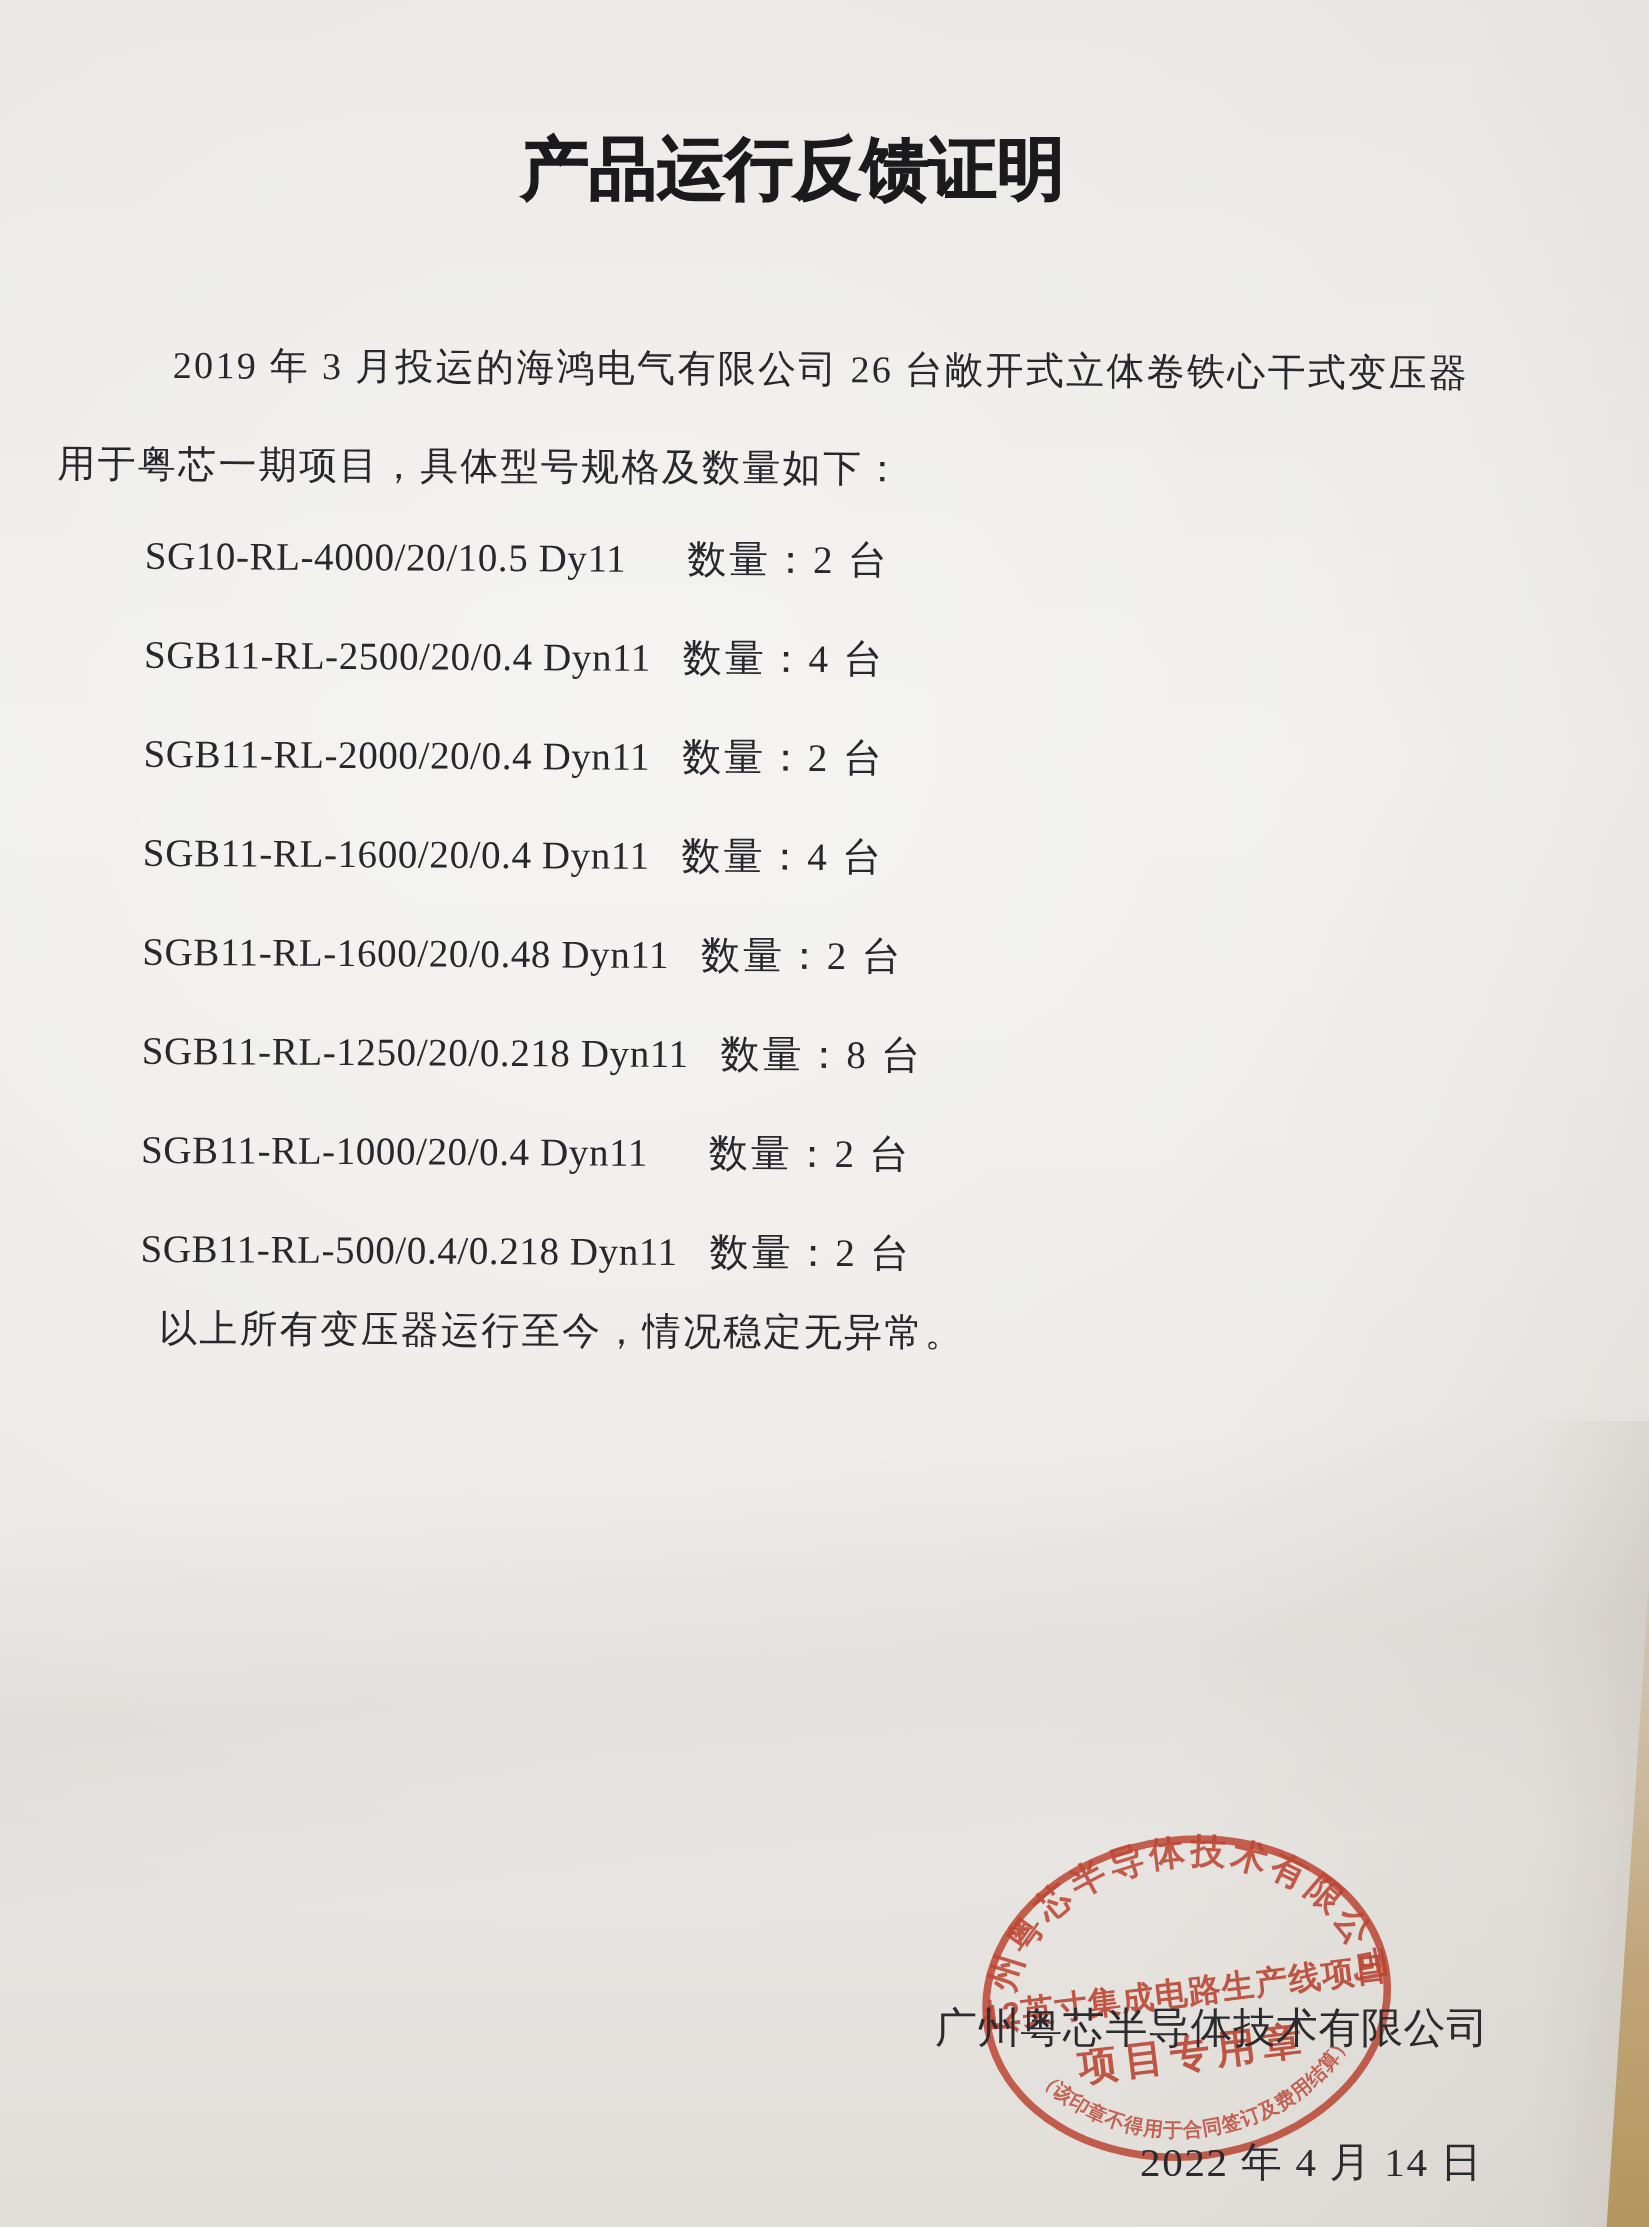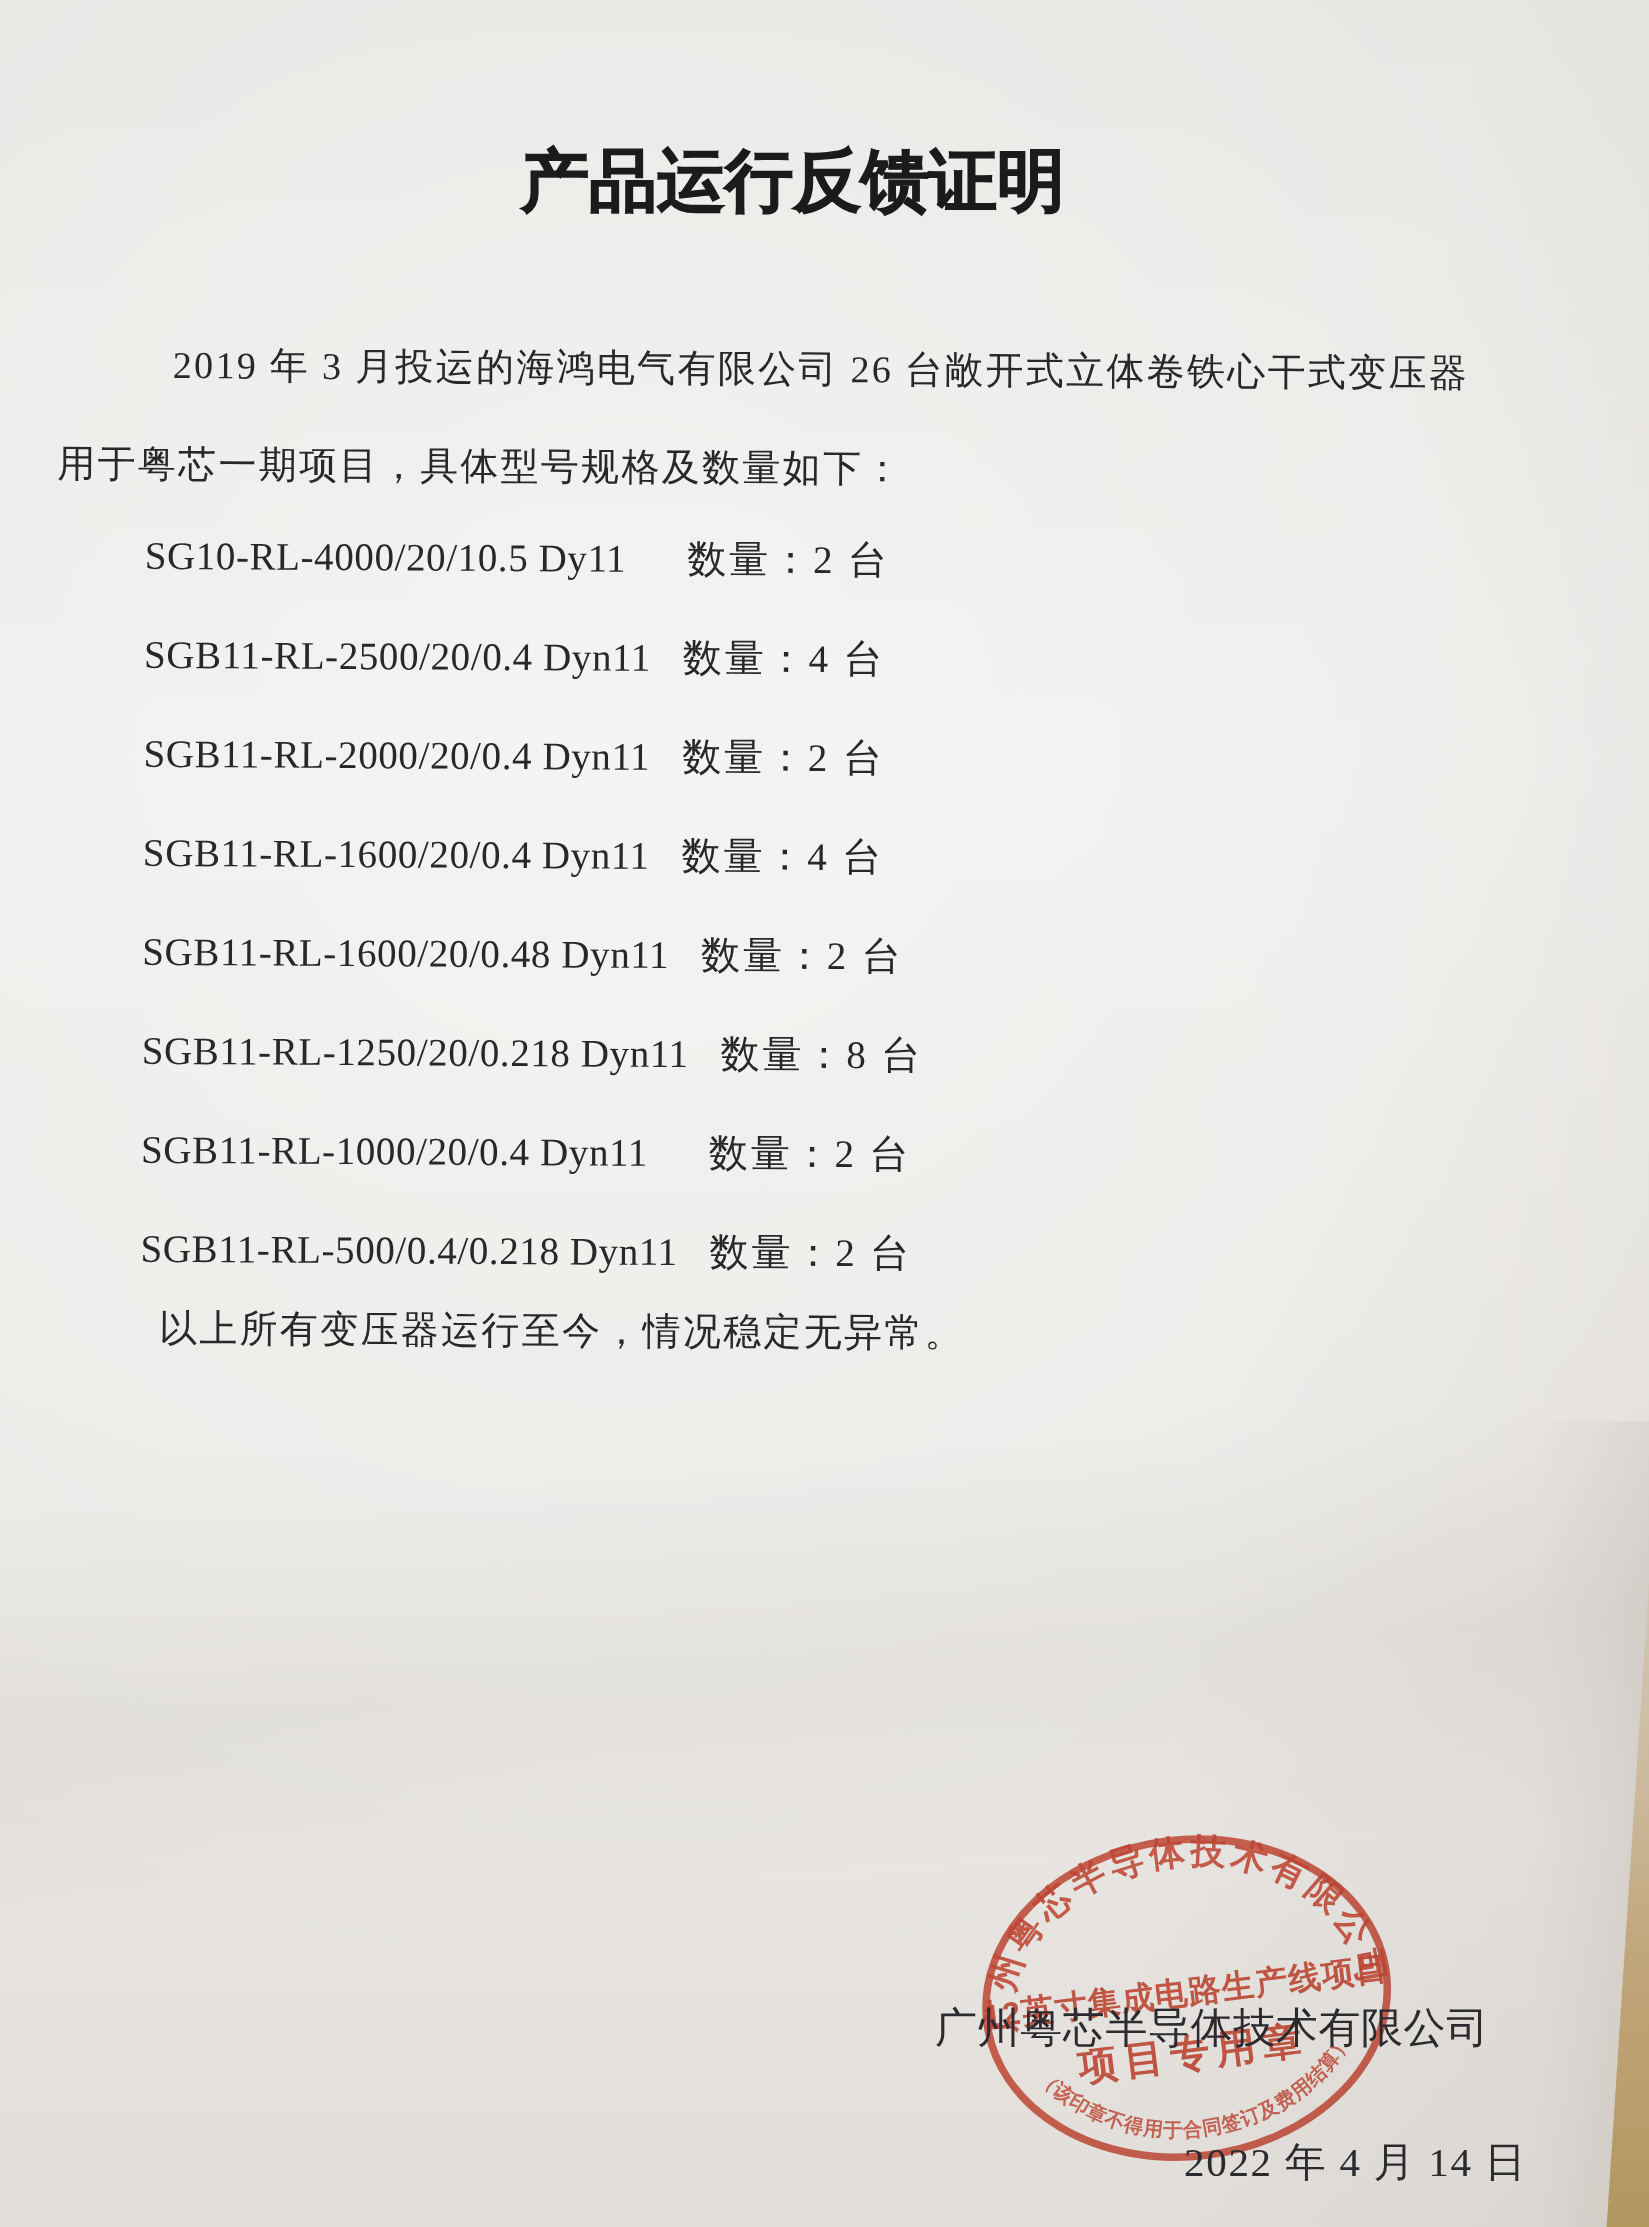--- a/index.html
+++ b/index.html
@@ -26,21 +26,21 @@
     clip-path:polygon(100% 0%, 100% 100%, 38% 100%);
     background:linear-gradient(180deg, rgba(205,181,145,0.25) 0%, rgba(201,176,138,0.65) 30%, #c0a478 62%, #b3975f 100%);
   }
   .edge-shade{
     position:absolute;right:0;top:1421px;width:116px;height:806px;
     background:linear-gradient(90deg, rgba(0,0,0,0), rgba(120,100,70,0.08));
     pointer-events:none;
   }
 
   .title{
-    position:absolute;left:521px;top:144px;margin:0;
+    position:absolute;left:521px;top:132px;margin:0;
     font-size:68px;line-height:1.1;font-weight:900;
     letter-spacing:0px;color:#1b1a1d;
     font-family:"Liberation Serif","DejaVu Serif",serif;
     -webkit-text-stroke:1.2px #1b1a1d;
   }
 
   .bodytext{position:absolute;left:0;top:0;width:100%;height:100%;transform:rotate(0.35deg);transform-origin:174px 348px;}
   .line{position:absolute;margin:0;font-size:38px;line-height:1.2;letter-spacing:2.3px;white-space:nowrap;}
   .intro1{left:173px;top:343px;}
   .intro2{left:58px;top:442px;}
@@ -49,21 +49,21 @@
   .models{position:absolute;left:146px;top:529px;}
   .model-row{display:flex;align-items:baseline;gap:32px;height:99px;font-size:39px;letter-spacing:0.6px;white-space:nowrap;}
   .model-row.wide-gap{gap:61px;}
   .model-row .qty{letter-spacing:2.9px;}
 
   .sig-company{
     position:absolute;left:935px;top:2000px;margin:0;
     font-size:42px;letter-spacing:0.6px;white-space:nowrap;color:#2b2a2e;
   }
   .sig-date{
-    position:absolute;left:1184px;top:2135px;margin:0;
+    position:absolute;left:1140px;top:2135px;margin:0;
     font-size:41px;letter-spacing:1.7px;white-space:nowrap;color:#2b2a2e;text-align:right;
   }
 
   .stamp{
     position:absolute;left:958px;top:1812px;width:484px;height:385px;
     mix-blend-mode:multiply;opacity:0.92;filter:blur(0.3px);
   }
   .stamp text{font-family:"Liberation Sans","DejaVu Sans",sans-serif;font-weight:bold;}
   .stamp .red{fill:#cf3f29;}
 </style>

